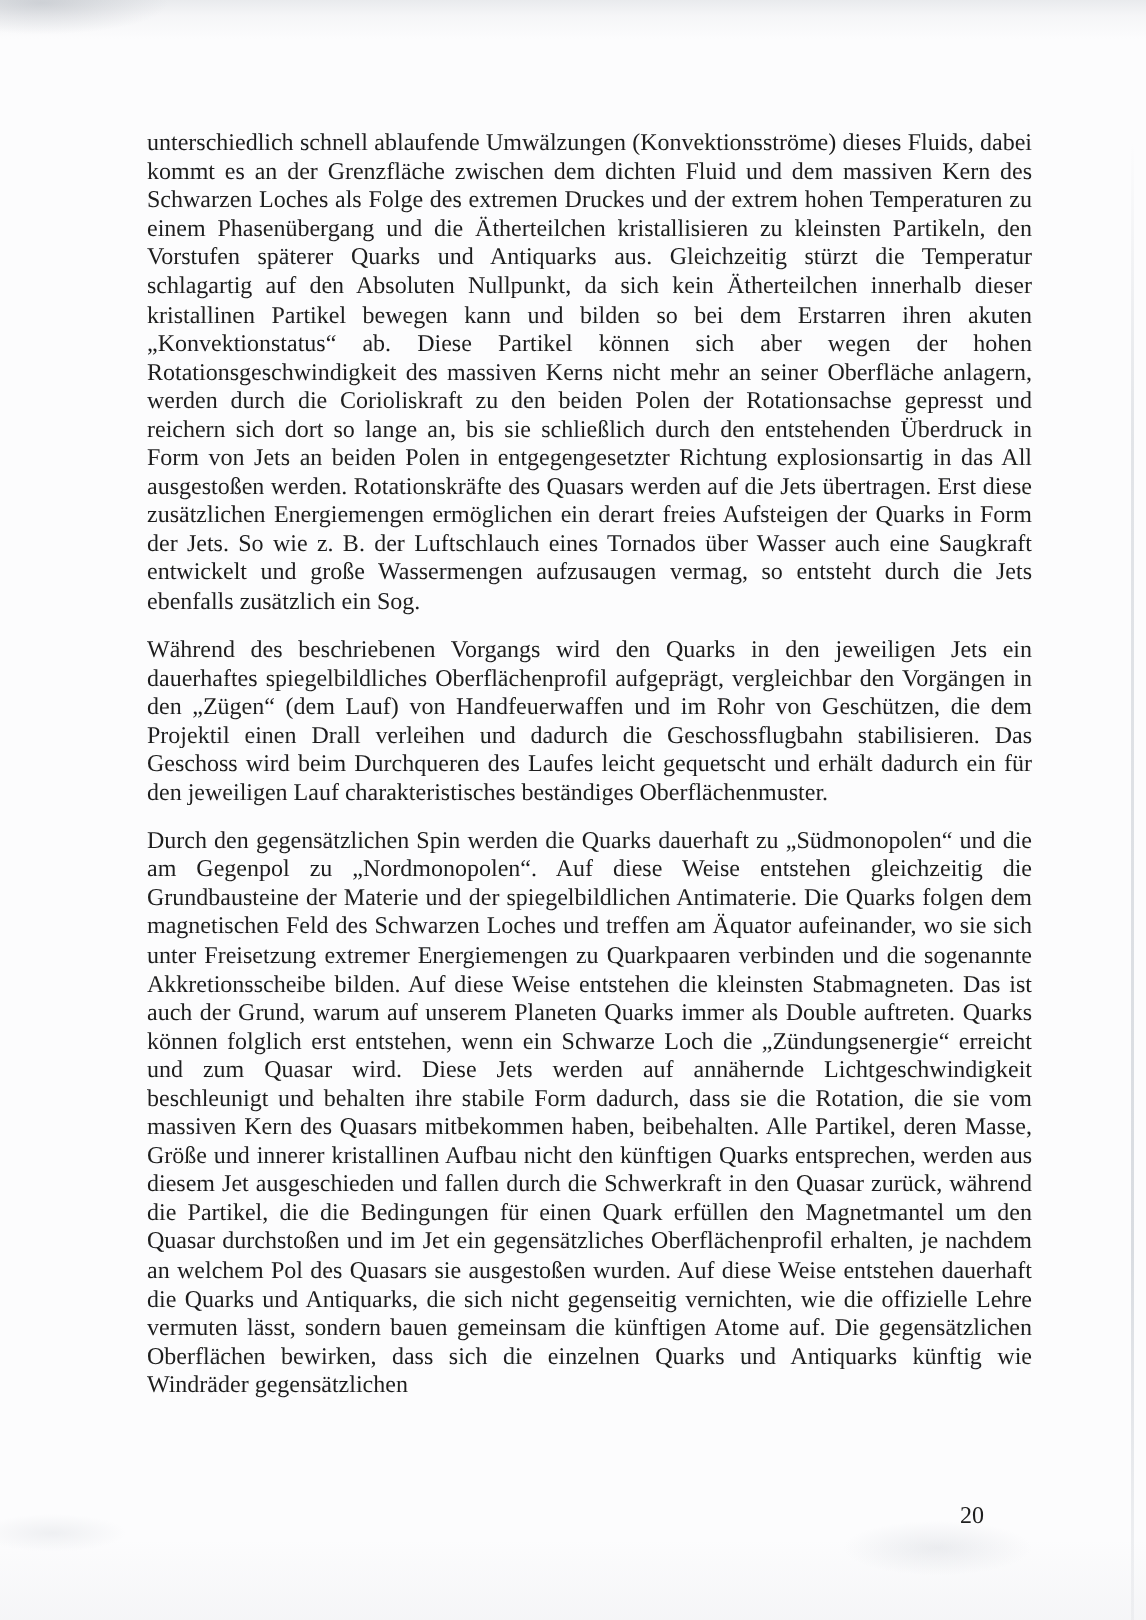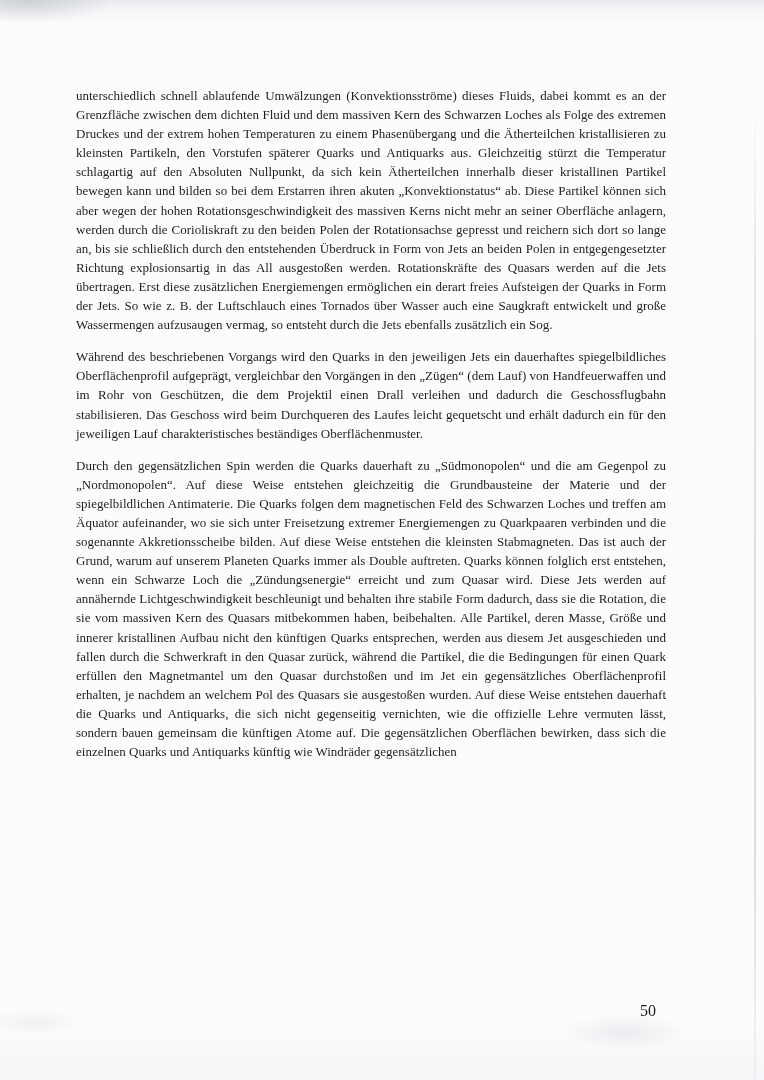--- a/index.html
+++ b/index.html
@@ -53,25 +53,25 @@
     height: 90px;
     background:
       radial-gradient(90px 26px at 625px 42px, rgba(176,182,192,0.22), rgba(176,182,192,0) 70%),
       radial-gradient(70px 18px at 35px 32px, rgba(176,182,192,0.18), rgba(176,182,192,0) 70%),
       linear-gradient(0deg, rgba(183,189,197,0.10) 0%, rgba(183,189,197,0) 60%);
     pointer-events: none;
   }
   
   .text-block {
     position: absolute;
-    left: 76px;
+    left: 98px;
     top: 86px;
     width: 590px;
     color: var(--ink);
-    font-size: 13px;
+    font-size: 16px;
     line-height: 19.1px;
     text-align: justify;
     text-justify: inter-word;
   }
   .para {
     margin: 0 0 13px 0;
     padding: 0;
   }
   .para:last-child { margin-bottom: 10px; }
   .page-number {
@@ -93,15 +93,15 @@
   <div class="top-shade"></div>
   <div class="right-line"></div>
   <div class="bottom-smudge"></div>
 
   <main class="text-block">
     <p class="para">unterschiedlich schnell ablaufende Umwälzungen (Konvektionsströme) dieses Fluids, dabei kommt es an der Grenzfläche zwischen dem dichten Fluid und dem massiven Kern des Schwarzen Loches als Folge des extremen Druckes und der extrem hohen Temperaturen zu einem Phasenübergang und die Ätherteilchen kristallisieren zu kleinsten Partikeln, den Vorstufen späterer Quarks und Antiquarks aus. Gleichzeitig stürzt die Temperatur schlagartig auf den Absoluten Nullpunkt, da sich kein Ätherteilchen innerhalb dieser kristallinen Partikel bewegen kann und bilden so bei dem Erstarren ihren akuten „Konvektionstatus“ ab. Diese Partikel können sich aber wegen der hohen Rotationsgeschwindigkeit des massiven Kerns nicht mehr an seiner Oberfläche anlagern, werden durch die Corioliskraft zu den beiden Polen der Rotationsachse gepresst und reichern sich dort so lange an, bis sie schließlich durch den entstehenden Überdruck in Form von Jets an beiden Polen in entgegengesetzter Richtung explosionsartig in das All ausgestoßen werden. Rotationskräfte des Quasars werden auf die Jets übertragen. Erst diese zusätzlichen Energiemengen ermöglichen ein derart freies Aufsteigen der Quarks in Form der Jets. So wie z. B. der Luftschlauch eines Tornados über Wasser auch eine Saugkraft entwickelt und große Wassermengen aufzusaugen vermag, so entsteht durch die Jets ebenfalls zusätzlich ein Sog.</p>
     <p class="para">Während des beschriebenen Vorgangs wird den Quarks in den jeweiligen Jets ein dauerhaftes spiegelbildliches Oberflächenprofil aufgeprägt, vergleichbar den Vorgängen in den „Zügen“ (dem Lauf) von Handfeuerwaffen und im Rohr von Geschützen, die dem Projektil einen Drall verleihen und dadurch die Geschossflugbahn stabilisieren. Das Geschoss wird beim Durchqueren des Laufes leicht gequetscht und erhält dadurch ein für den jeweiligen Lauf charakteristisches beständiges Oberflächenmuster.</p>
     <p class="para">Durch den gegensätzlichen Spin werden die Quarks dauerhaft zu „Südmonopolen“ und die am Gegenpol zu „Nordmonopolen“. Auf diese Weise entstehen gleichzeitig die Grundbausteine der Materie und der spiegelbildlichen Antimaterie. Die Quarks folgen dem magnetischen Feld des Schwarzen Loches und treffen am Äquator aufeinander, wo sie sich unter Freisetzung extremer Energiemengen zu Quarkpaaren verbinden und die sogenannte Akkretionsscheibe bilden. Auf diese Weise entstehen die kleinsten Stabmagneten. Das ist auch der Grund, warum auf unserem Planeten Quarks immer als Double auftreten. Quarks können folglich erst entstehen, wenn ein Schwarze Loch die „Zündungsenergie“ erreicht und zum Quasar wird. Diese Jets werden auf annähernde Lichtgeschwindigkeit beschleunigt und behalten ihre stabile Form dadurch, dass sie die Rotation, die sie vom massiven Kern des Quasars mitbekommen haben, beibehalten. Alle Partikel, deren Masse, Größe und innerer kristallinen Aufbau nicht den künftigen Quarks entsprechen, werden aus diesem Jet ausgeschieden und fallen durch die Schwerkraft in den Quasar zurück, während die Partikel, die die Bedingungen für einen Quark erfüllen den Magnetmantel um den Quasar durchstoßen und im Jet ein gegensätzliches Oberflächenprofil erhalten, je nachdem an welchem Pol des Quasars sie ausgestoßen wurden. Auf diese Weise entstehen dauerhaft die Quarks und Antiquarks, die sich nicht gegenseitig vernichten, wie die offizielle Lehre vermuten lässt, sondern bauen gemeinsam die künftigen Atome auf. Die gegensätzlichen Oberflächen bewirken, dass sich die einzelnen Quarks und Antiquarks künftig wie Windräder gegensätzlichen</p>
   </main>
 
-  <div class="page-number">50</div>
+  <div class="page-number">20</div>
 
 </div>
 
 </body></html>

